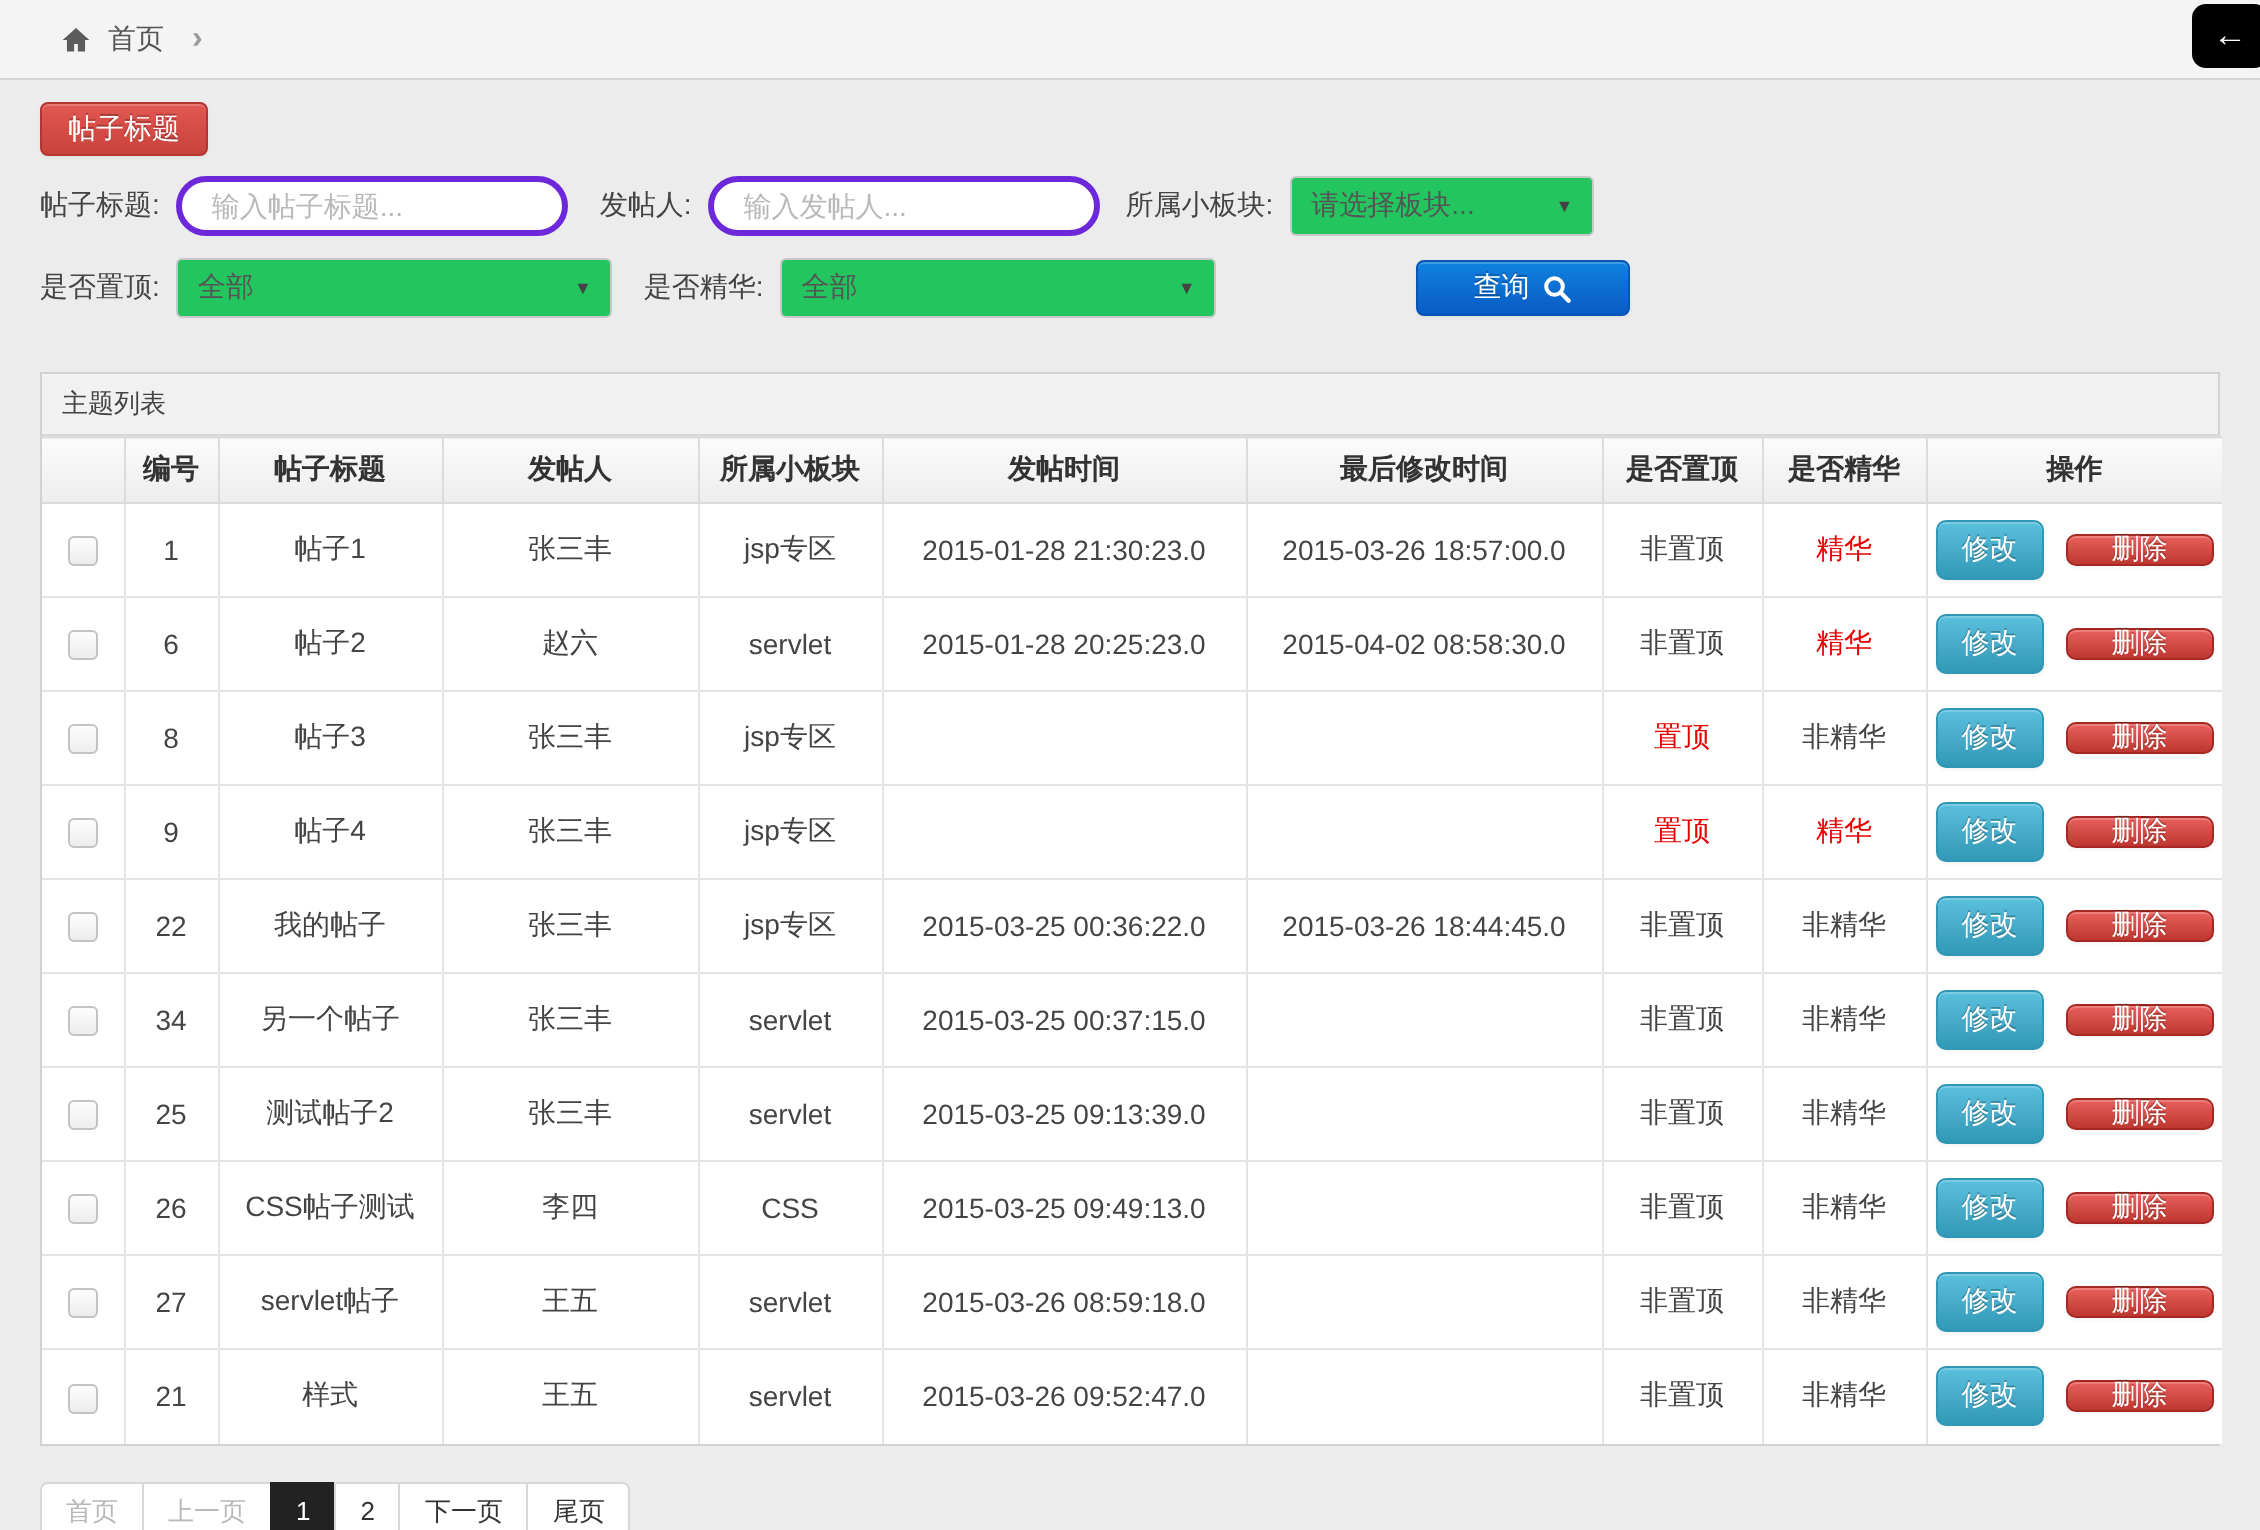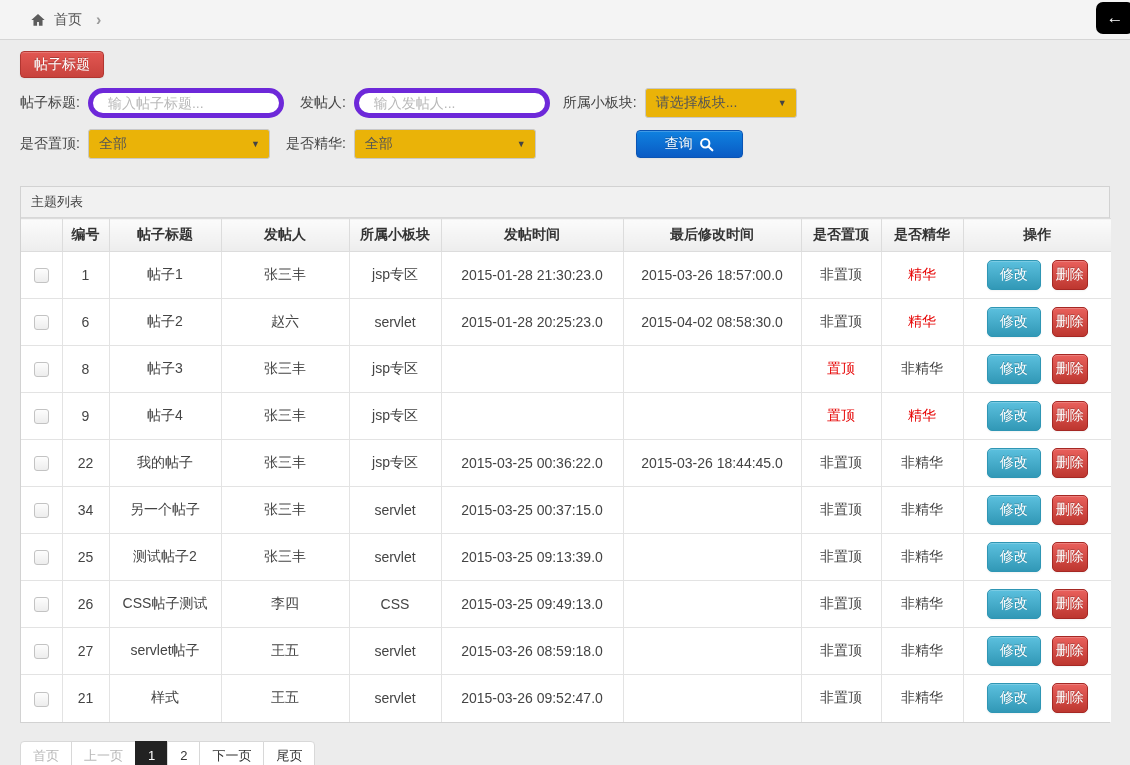--- a/index.html
+++ b/index.html
@@ -34,33 +34,33 @@
     box-shadow:inset 0 1px 0 rgba(255,255,255,.2), 0 1px 2px rgba(0,0,0,.05);
   }
   .btn-batch-delete {
     margin-top:11px; padding:5px 13px; height:27px;
     background:linear-gradient(#e25752,#c8423c);
     border:1px solid #b13631;
   }
   .filter-row { display:flex; align-items:center; margin-top:9px; height:32px; font-size:14px; color:#444; }
   .f-label { white-space:nowrap; }
   .pill-input {
-    width:196px; height:30px; border:5px solid #6d28d9; border-radius:16px;
+    width:196px; height:30px; border:3px solid #6d28d9; border-radius:16px;
     padding:0 15px; font-size:14px; color:#555; background:#fff; outline:none;
     margin-left:8px;
   }
   .pill-input::placeholder { color:#b9b9b9; }
   .selectbox {
-    height:30px; background:#eab308; border:1px solid #c8c8c8; border-radius:3px;
+    height:30px; background:#22c55e; border:1px solid #c8c8c8; border-radius:3px;
     display:flex; align-items:center; justify-content:space-between;
     padding:0 9px 0 10px; color:#555; cursor:pointer; margin-left:8px;
   }
   .selectbox .caret { font-size:9px; color:#444; }
   .sel-board { width:152px; }
-  .sel-wide  { width:182px;gap:28px; }
+  .sel-wide  { width:218px;gap:28px; }
   .btn-search {
     padding:4px 28px; height:28px; gap:6px;
     background:linear-gradient(#0f82e0,#0a5bc4);
     border:1px solid #0a54b4;
   }
   
   .panel { margin-top:26px; border:1px solid #d2d2d2; background:#be185d; }
   .panel-heading {
     height:31px; background:#f1f1f1; border-bottom:1px solid #d8d8d8;
     display:flex; align-items:center; padding-left:10px; font-size:13px; color:#444;
@@ -83,21 +83,21 @@
     appearance:none; -webkit-appearance:none; width:15px; height:15px;
     border:1px solid #c3c3c3; border-radius:3px;
     background:linear-gradient(#fdfdfd,#ededed);
     vertical-align:middle; cursor:pointer; margin:0;
   }
   .btn-edit {
     padding:5px 12px; height:30px; margin-right:7px; border-radius:5px;
     background:linear-gradient(#5bc0de,#3198b6); border:1px solid #2f96b4;
   }
   .btn-del {
-    padding:5px 3px; height:30px; border-radius:5px;
+    padding:5px 22px; height:16px; border-radius:5px;
     background:linear-gradient(#e9605c,#bd362f); border:1px solid #a52824;text-align:center;
   }
   
   .pagination { margin-top:18px; display:inline-flex; }
   .page-btn {
     padding:5px 12px; border:1px solid #d8d8d8; background:#fff; color:#333;
     font-size:13px; margin-left:-1px; cursor:pointer; line-height:17px;
   }
   .page-btn:first-child { border-radius:4px 0 0 4px; margin-left:0; }
   .page-btn:last-child  { border-radius:0 4px 4px 0; }

